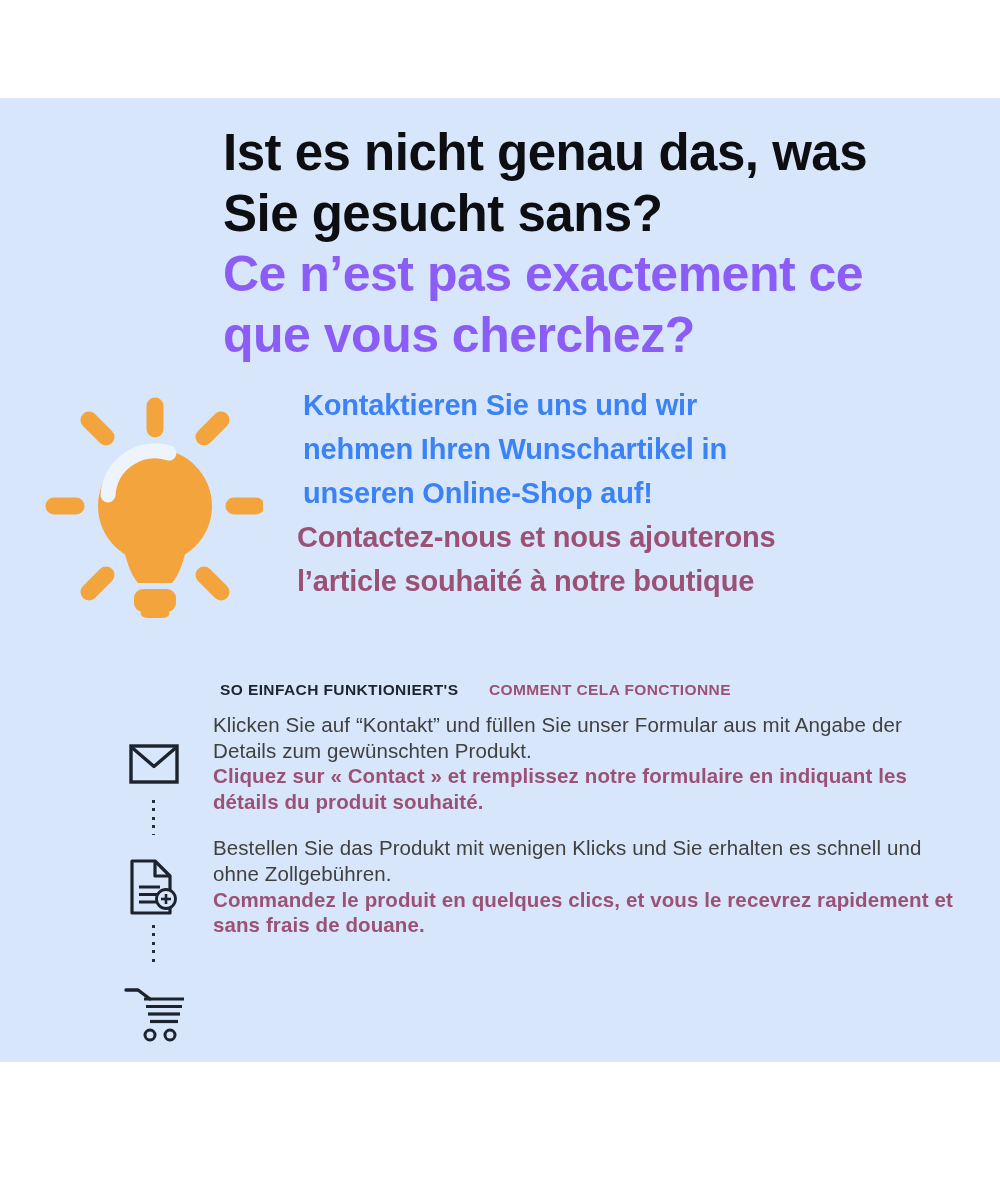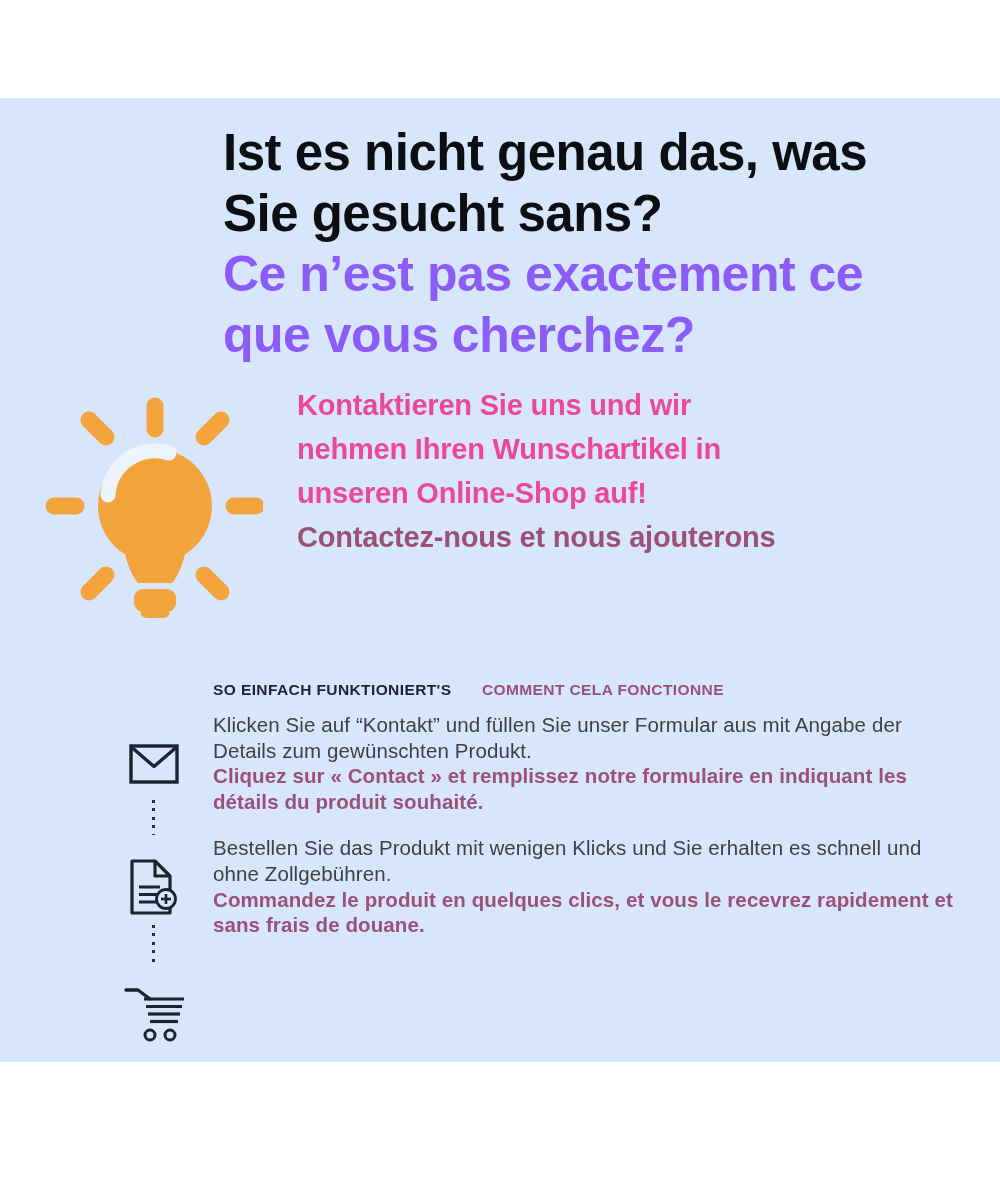--- a/index.html
+++ b/index.html
@@ -16,28 +16,28 @@
   .hero-title .line-de{
     font-size:51px;font-weight:700;color:#0d0e12;line-height:61px;letter-spacing:-0.5px;
   }
   .hero-title .line-fr{
     font-size:50px;font-weight:700;color:#8b5cf6;line-height:61px;letter-spacing:-0.5px;
   }
 
   
   .intro{position:absolute;left:297px;top:383px;width:580px;}
   .intro .iline{font-size:29px;font-weight:700;line-height:44px;letter-spacing:-0.2px;}
-  .intro .de{color:#ec4899;}
+  .intro .de{color:#3b82f6;margin-left:6px;}
   .intro .fr{color:#9b5176;}
 
   
   .bulb{position:absolute;left:45px;top:396px;width:218px;height:228px;}
 
   
-  .how-heading{position:absolute;left:213px;top:681px;white-space:nowrap;}
+  .how-heading{position:absolute;left:220px;top:681px;white-space:nowrap;}
   .how-heading .h-de{font-size:15.5px;font-weight:700;color:#1e232d;letter-spacing:.4px;}
   .how-heading .h-fr{font-size:15.5px;font-weight:700;color:#9b5176;letter-spacing:.4px;margin-left:26px;}
 
   .steps{position:absolute;left:213px;top:712px;width:752px;}
   .step{margin-bottom:21px;}
   .step p{margin:0;font-size:20.5px;line-height:25.6px;}
   .step .s-de{color:#404040;font-weight:400;letter-spacing:0.1px;}
   .step .s-fr{color:#9b5176;font-weight:700;letter-spacing:0.1px;}
 
   
@@ -77,20 +77,21 @@
     <rect x="89" y="193" width="42" height="23" rx="9" fill="#f4a43c"></rect>
     <path d="M96 214 h28 q2 8 -7 8 h-14 q-9 0 -7 -8 Z" fill="#f4a43c"></path>
     <path d="M63 99 A 47 47 0 0 1 124 57" stroke="#eef4fd" stroke-width="15" fill="none" stroke-linecap="round"></path>
   </svg>
 
   <div class="intro">
     <div class="iline de">Kontaktieren Sie uns und wir</div>
     <div class="iline de">nehmen Ihren Wunschartikel in</div>
     <div class="iline de">unseren Online-Shop auf!</div>
     <div class="iline fr">Contactez-nous et nous ajouterons</div>
+    <div class="iline fr">l’article souhaité à notre boutique</div>
   </div>
 
   <div class="how-heading">
     <span class="h-de">SO EINFACH FUNKTIONIERT'S</span>
     <span class="h-fr">COMMENT CELA FONCTIONNE</span>
   </div>
 
   <svg class="icon-abs" style="left:129px;top:744px;" width="50" height="40" viewBox="0 0 50 40" xmlns="http://www.w3.org/2000/svg">
     <rect x="2" y="2" width="46" height="36" fill="none" stroke="#1c222e" stroke-width="3.4"></rect>
     <path d="M3.5 4 L25 22.5 L46.5 4" fill="none" stroke="#1c222e" stroke-width="3.4" stroke-linejoin="round"></path>

